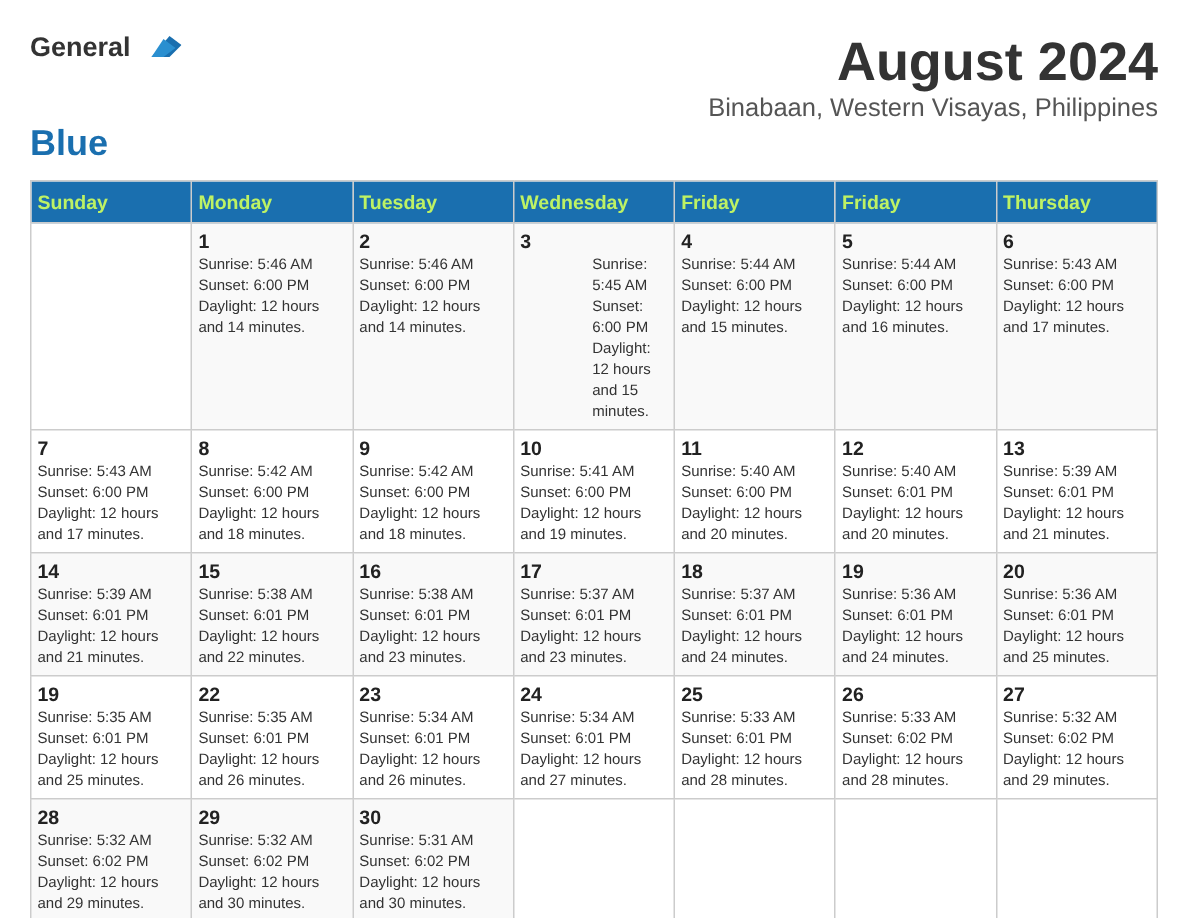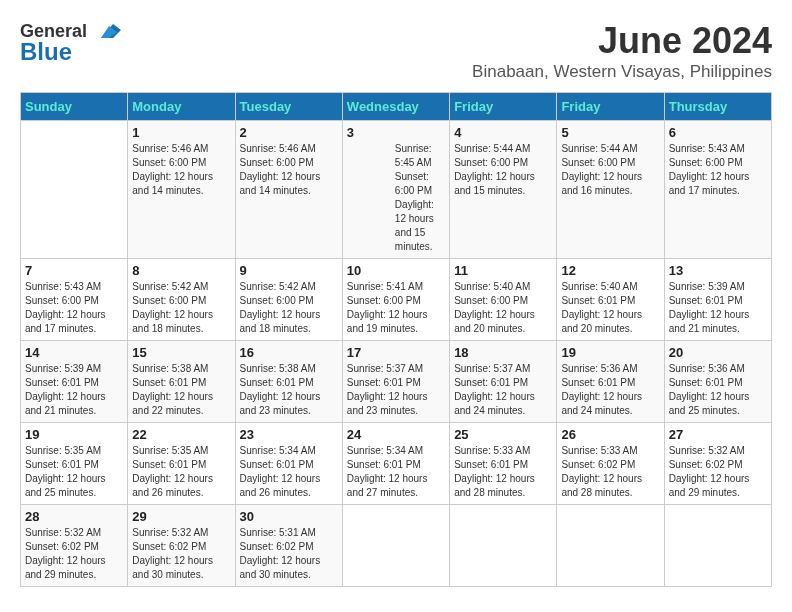--- a/index.html
+++ b/index.html
@@ -13,20 +13,21 @@
     .header-area {
       display: flex;
       justify-content: space-between;
       align-items: flex-start;
       margin-bottom: 10px;
     }
     .logo {
       display: flex;
       flex-direction: column;
       align-items: flex-start;
+      gap: 44px;
     }
     .logo-icon {
       width: 30px;
       height: 22px;
       margin-left: 4px;
     }
     .logo-row {
       display: flex;
       align-items: center;
     }
@@ -42,21 +43,21 @@
       font-size: 17px;
       color: #555;
     }
     table {
       width: 100%;
       border-collapse: collapse;
       font-size: 11px;
     }
     thead tr th {
       background-color: #1a6faf;
-      color: #5eead4;
+      color: #bef264;
       padding: 6px 4px;
       text-align: left;
       font-size: 13px;
       font-weight: bold;
       border: 1px solid #ccc;
     }
     tbody tr td {
       border: 1px solid #ccc;
       padding: 4px;
       vertical-align: top;
@@ -91,21 +92,21 @@
     <div class="logo-row">
       <span style="font-size:18px;font-weight:bold;color:#333;">General</span>
       <svg class="logo-icon" viewBox="0 0 30 22" xmlns="http://www.w3.org/2000/svg">
         <polygon points="10,18 22,4 30,10 22,18" fill="#1a6faf"></polygon>
         <polygon points="10,18 18,6 26,12 18,18" fill="#2a8fd0"></polygon>
       </svg>
     </div>
     <span style="font-size:24px;font-weight:bold;color:#1a6faf;margin-top:-4px;">Blue</span>
   </div>
   <div class="title-area">
-    <div class="month-year">June 2024</div>
+    <div class="month-year">August 2024</div>
     <div class="location">Binabaan, Western Visayas, Philippines</div>
   </div>
 </div>
 
 <table>
   <thead>
     <tr id="days-header">
         <th>Sunday</th>
         <th>Monday</th>
         <th>Tuesday</th>

